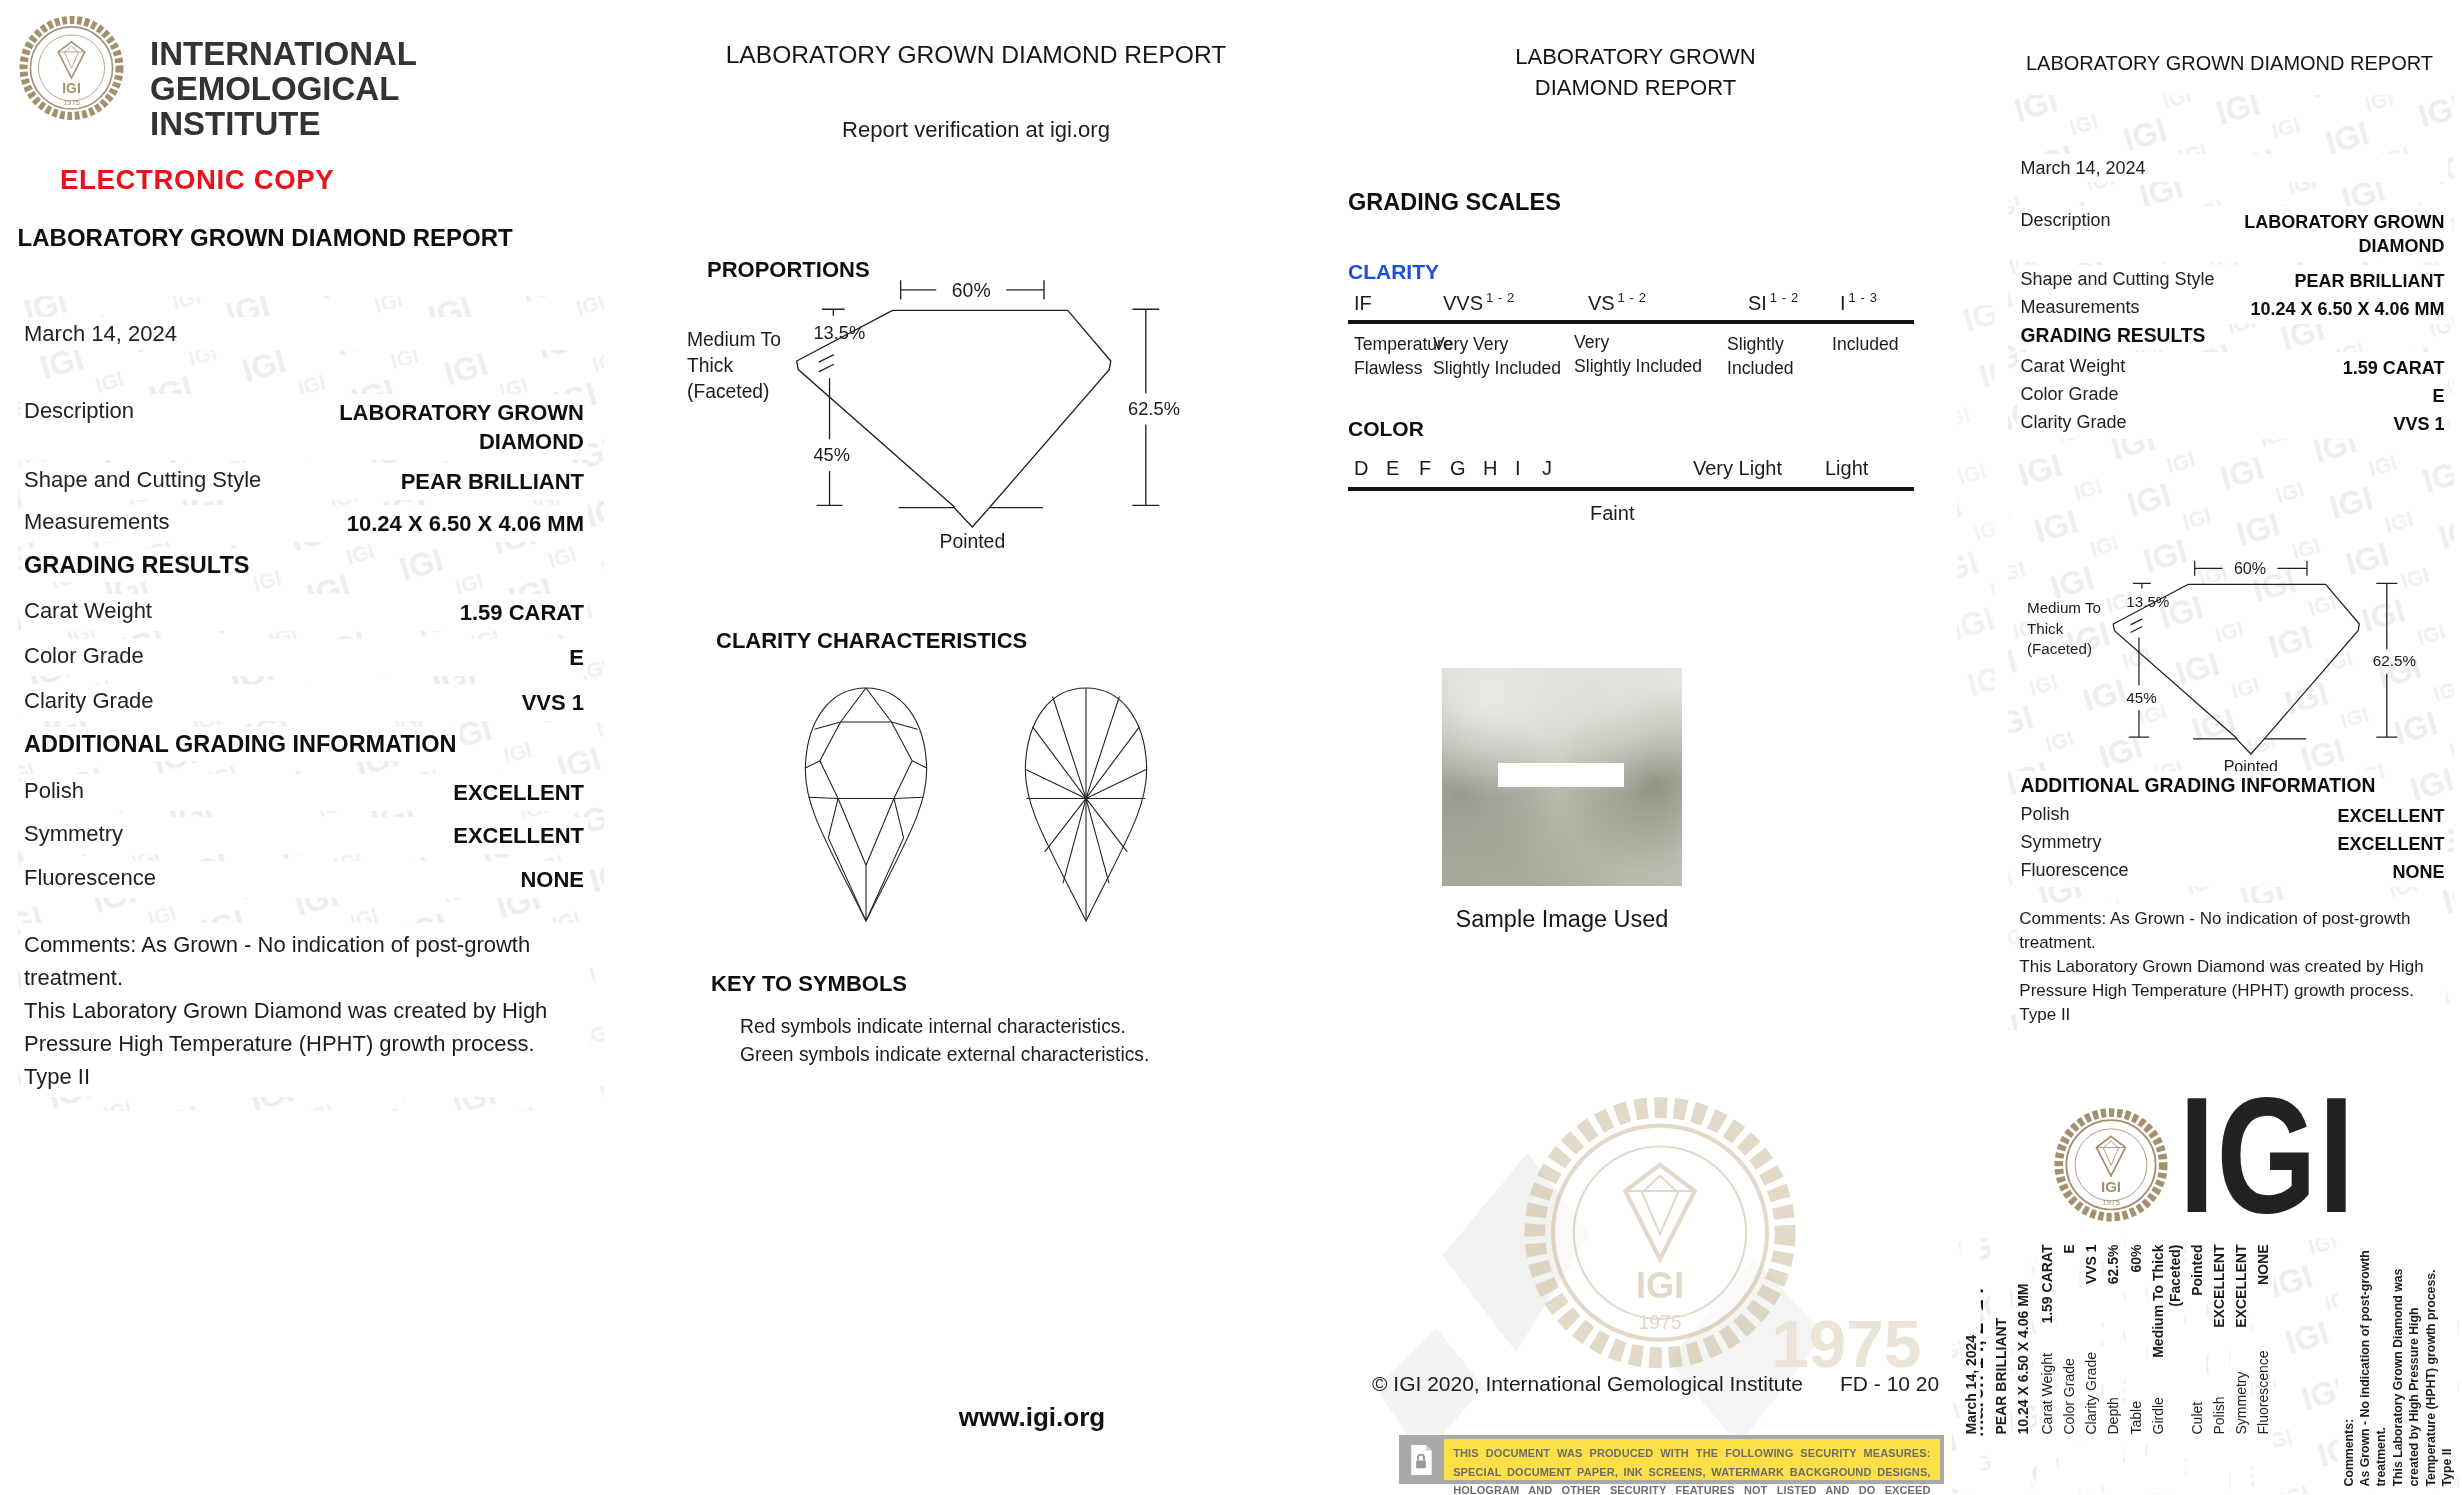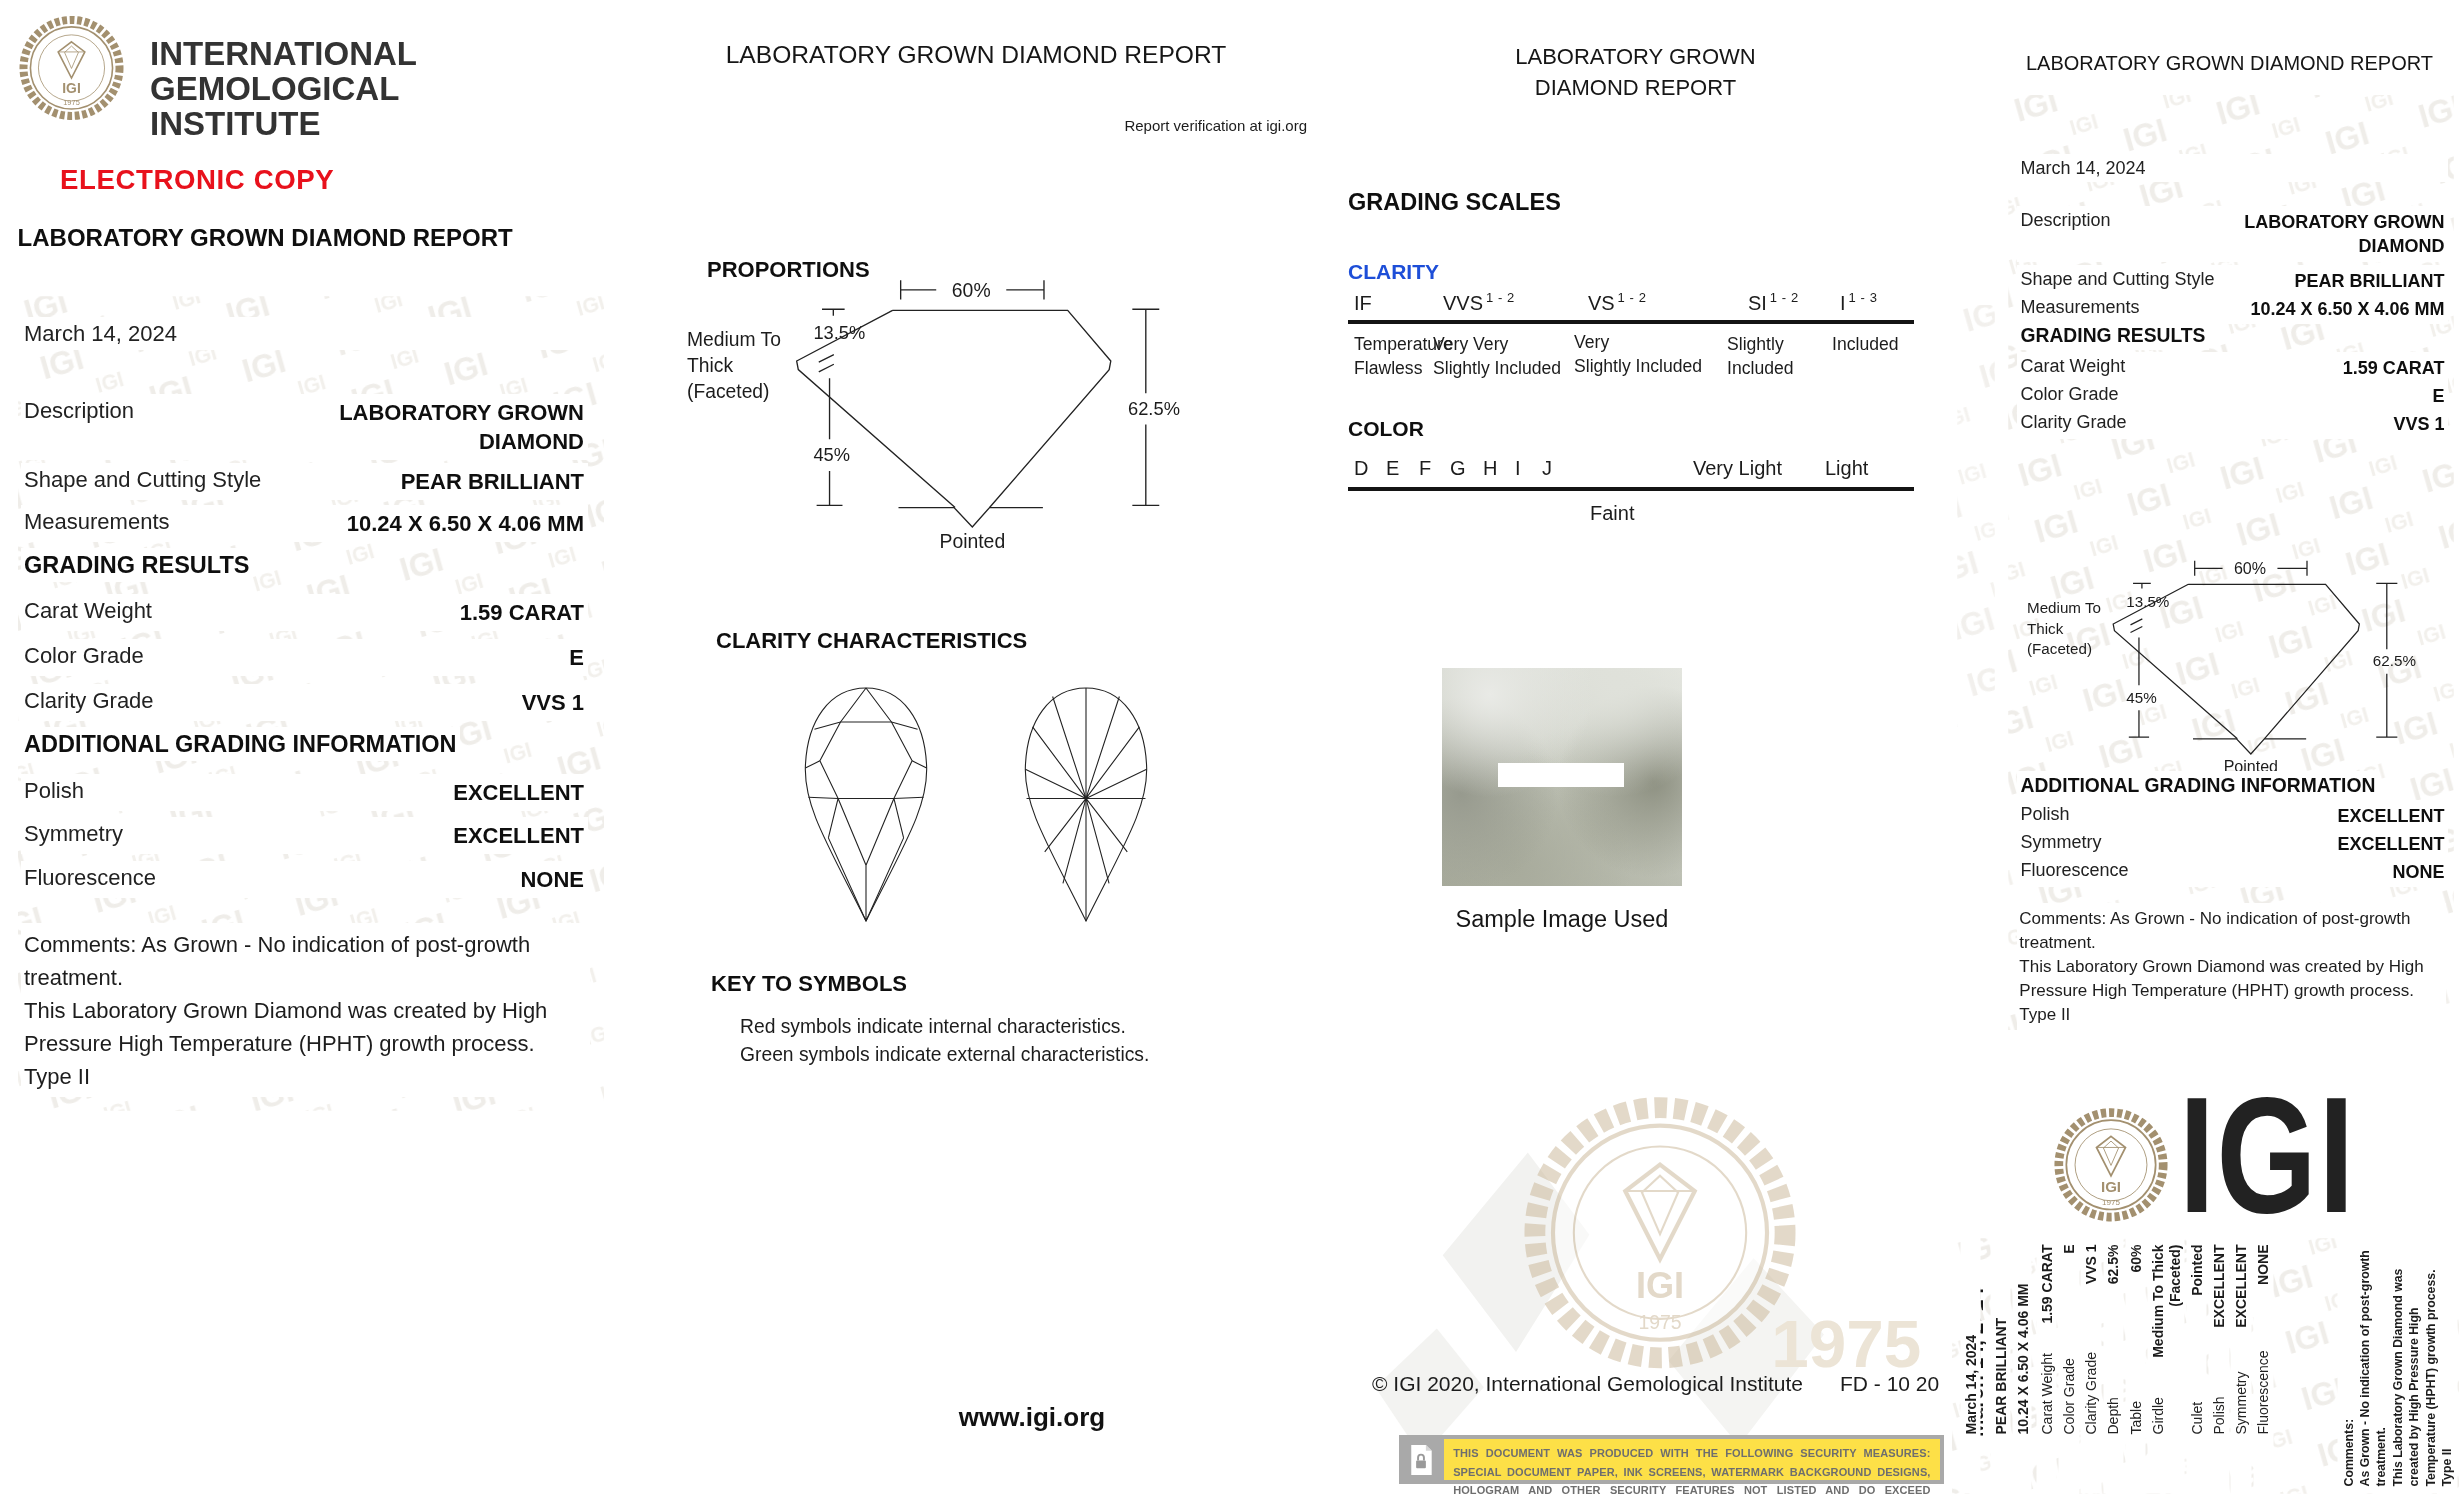--- a/index.html
+++ b/index.html
@@ -122,21 +122,21 @@
   <span class="lbl">Fluorescence</span>
   <span class="val">NONE</span>
 </div>
 
 <div class="abs pre" style="left:20.5px;top:923px;width:562px;background:#fff;padding:4.7px 3.5px;font-size:22px;line-height:33px;color:#1d1d1d;">Comments: As Grown - No indication of post-growth treatment.
 This Laboratory Grown Diamond was created by High Pressure High Temperature (HPHT) growth process.
 Type II</div>
 
 <div class="abs center" style="left:645px;top:41px;width:662px;font-size:24.6px;color:#161616;">LABORATORY GROWN DIAMOND REPORT</div>
 
-<div class="abs center" style="left:645px;top:117px;width:662px;font-size:15px;color:#1c1c1c;text-align:right;">Report verification at igi.org</div>
+<div class="abs center" style="left:645px;top:117px;width:662px;font-size:22px;color:#1c1c1c;">Report verification at igi.org</div>
 
 <div class="abs head2" style="left:707px;top:233px;margin-top:24px;">PROPORTIONS</div>
 
 <svg class="abs" style="left:683px;top:264px;" width="528" height="291" viewBox="0 0 980 540" fill="none" stroke="#222" stroke-width="2.5">
   <path d="M389,86 L714,86 L794,180 L791,196 L569,452 M389,86 L211,180 L214,196 L505,452"></path>
   <path d="M400,452 L503,452 L537,488 L569,452 L668,452"></path>
   <path d="M404,30 V66 M404,48 H470 M600,48 H670 M670,30 V66"></path>
   <text x="535" y="62" text-anchor="middle" font-size="36" fill="#1c1c1c" stroke="none">60%</text>
   <path d="M258,84 H300 M279,84 V96"></path>
   <text x="242" y="140" font-size="34" fill="#1c1c1c" stroke="none">13.5%</text>

